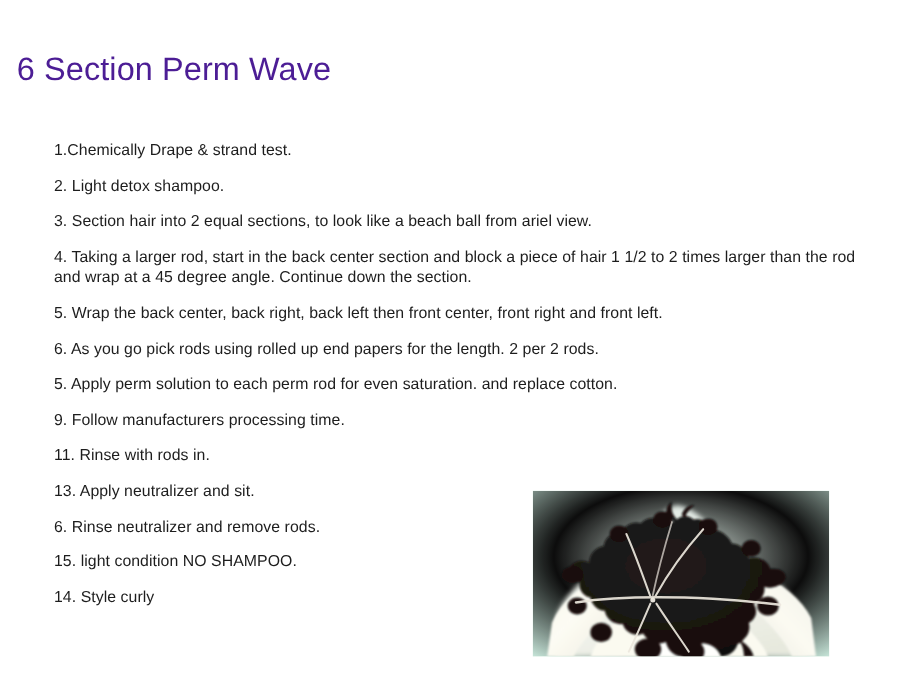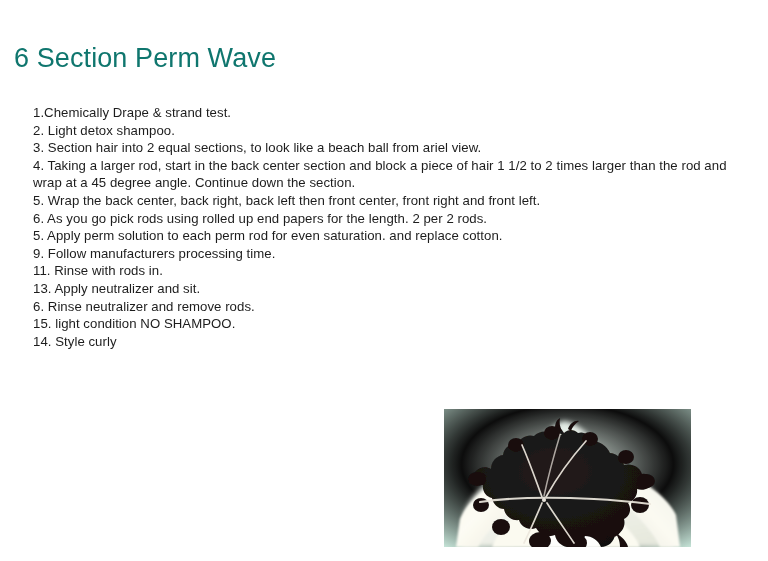--- a/index.html
+++ b/index.html
@@ -24,38 +24,38 @@
   }
 
   
   .slide-title {
     position: absolute;
     left: 14px;
     top: 24px;
     font-size: 27px;
     line-height: 32px;
     font-weight: 400;
-    color: #0f766e;
+    color: #4c1d95;
     letter-spacing: 0.1px;
     white-space: nowrap;
   }
 
   
   .steps {
     position: absolute;
     left: 33px;
     top: 104px;
     width: 716px;
     font-size: 13.2px;
     line-height: 17.6px;
     color: #1d1d1d;
     letter-spacing: 0.05px;
   }
   .step {
-    margin: 0;
+    margin: 12px;
     padding: 0;
     white-space: normal;
   }
 
   
   .photo-figure {
     position: absolute;
     left: 404px;
     top: 393px;
     width: 247px;

